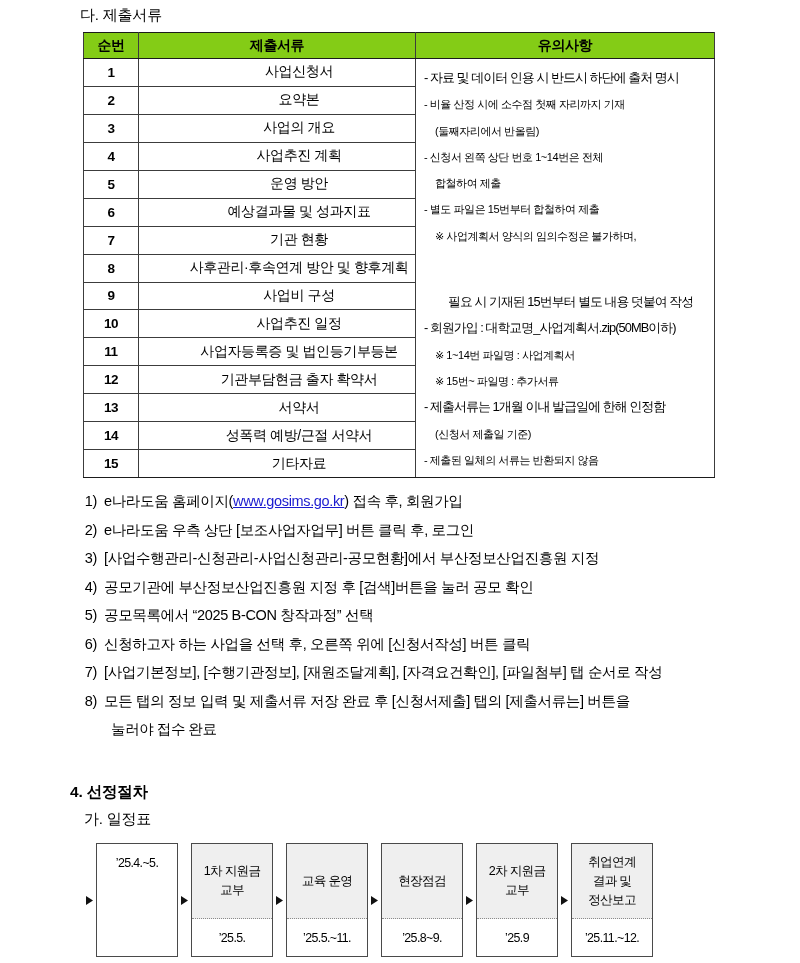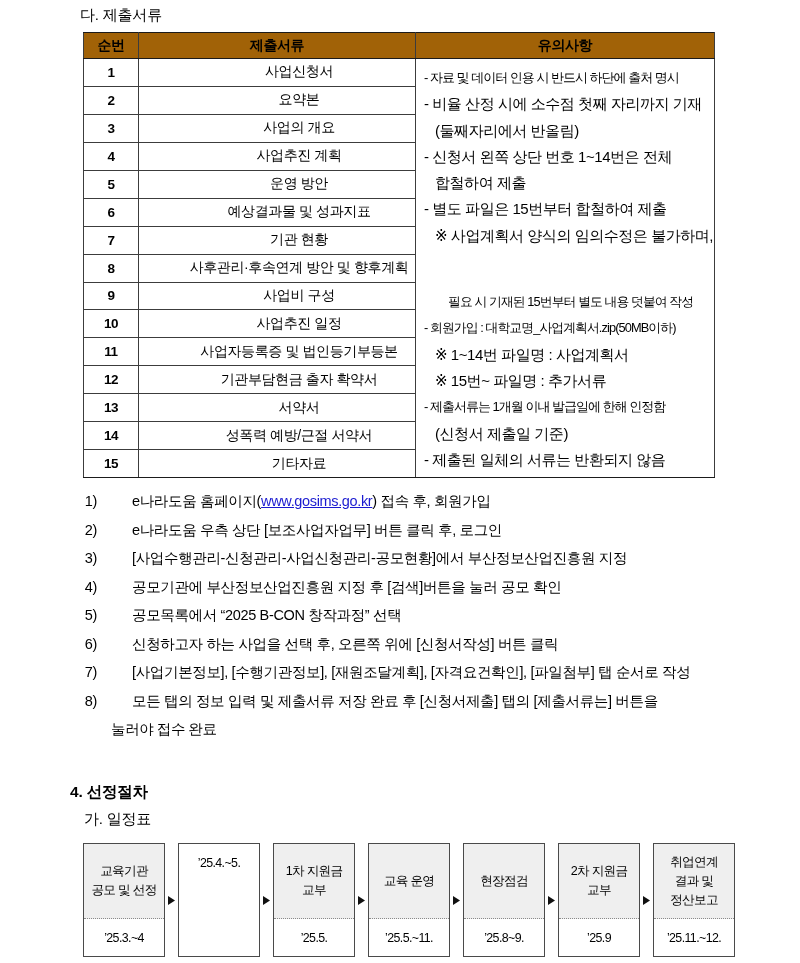--- a/index.html
+++ b/index.html
@@ -64,21 +64,21 @@
     border-collapse: collapse;
     table-layout: fixed;
   }
   .doc-table td, .doc-table th {
     border: 1px solid #3c3c3c;
     padding: 0;
     font-size: 14px;
     letter-spacing: -0.4px;
   }
   .doc-table thead th {
-    background: #a16207;
+    background: #84cc16;
     font-weight: bold;
     height: 25px;
     text-align: center;
     border-top: 1.6px solid #1b1b1b;
     border-bottom: 1.6px solid #1b1b1b;
     margin-top: 24px;
   }
   .col-no   { width: 55px; }
   .col-doc  { width: 277px; }
   .col-note { width: 299px; }
@@ -104,21 +104,21 @@
     vertical-align: top;
     padding: 6px 4px 4px 8px !important;
     border-bottom: 1.6px solid #1b1b1b !important;
   }
   .notes-list {
     display: flex;
     flex-direction: column;
     gap: 0px;
   }
   .note-line {
-    font-size: 15px;
+    font-size: 11px;
     line-height: 26.3px;
     letter-spacing: -0.45px;
     white-space: nowrap;
   }
   .note-line.ind  { padding-left: 11px; }
   .note-line.ind2 { padding-left: 24px; margin-top: 40px; }
   .note-line.tight { letter-spacing: -1.0px; font-size: 13px; }
   .note-line.tight2 { letter-spacing: -0.9px; font-size: 12.8px; }
 
   
@@ -135,21 +135,21 @@
     letter-spacing: -0.35px;
     white-space: nowrap;
   }
   .proc-marker {
     width: 26px;
     flex: 0 0 26px;
     text-align: right;
     padding-right: 7px;
     box-sizing: border-box;
   }
-  .proc-text { flex: 1 1 auto; margin-left: 28px; }
+  .proc-text { flex: 1 1 auto; }
   .proc-cont {
     padding-left: 33px;
     font-size: 14.5px;
     line-height: 28.5px;
     letter-spacing: -0.35px;
     font-family: Liberation Serif, serif;
   }
   .link {
     color: #1a1ad0;
     text-decoration: underline;
@@ -357,27 +357,20 @@
     </div>
     <div class="proc-cont">눌러야 접수 완료</div>
 
   </div>
 
   <div class="section-num">4. 선정절차</div>
   <div class="heading-ga">가. 일정표</div>
 
   <div class="flow">
 
-    <div class="flow-box">
-      <div class="flow-top">
-        <span>교육기관</span>
-        <span>공모 및 선정</span>
-      </div>
-      <div class="flow-bottom">’25.3.~4</div>
-    </div>
 
     <div class="flow-arrow">
       <svg width="7" height="9" viewBox="0 0 7 9">
           <polygon points="0,0 7,4.5 0,9" fill="#111"></polygon>
         </svg>
     </div>
 
     <div class="flow-box">
       <div class="flow-bottom">’25.4.~5.</div>
     </div>

